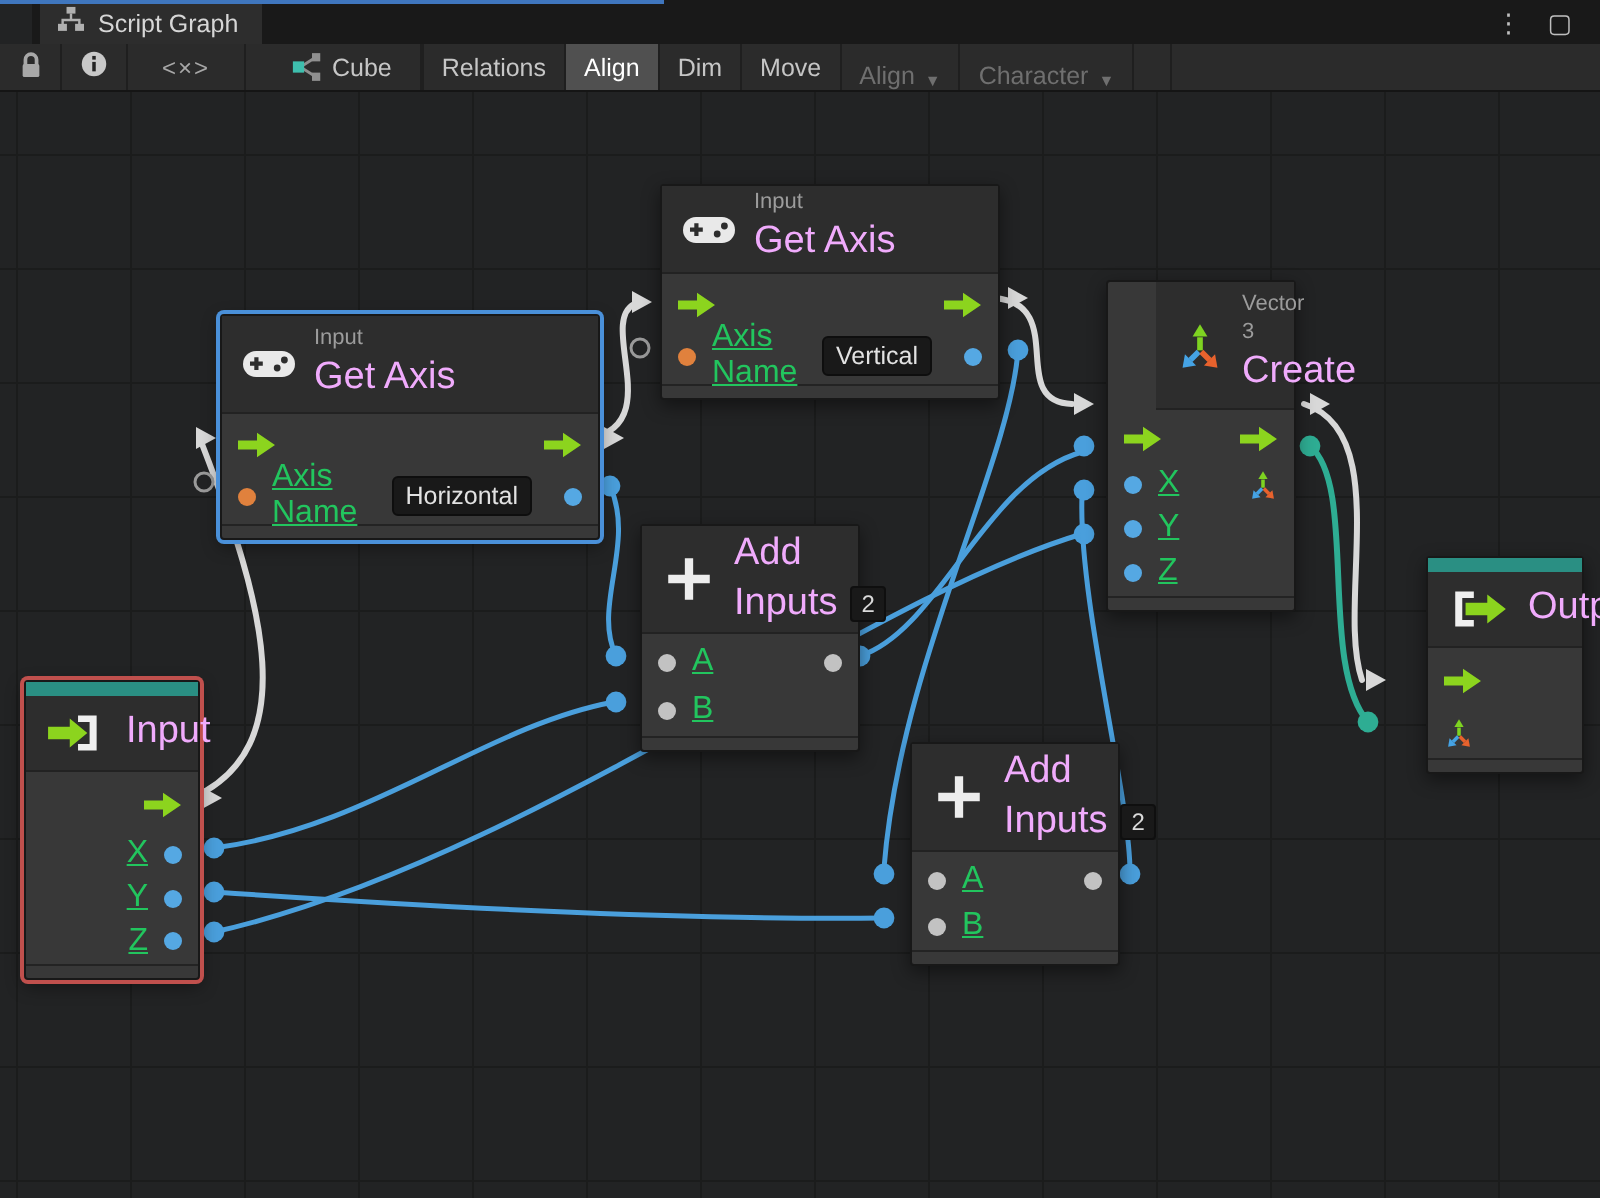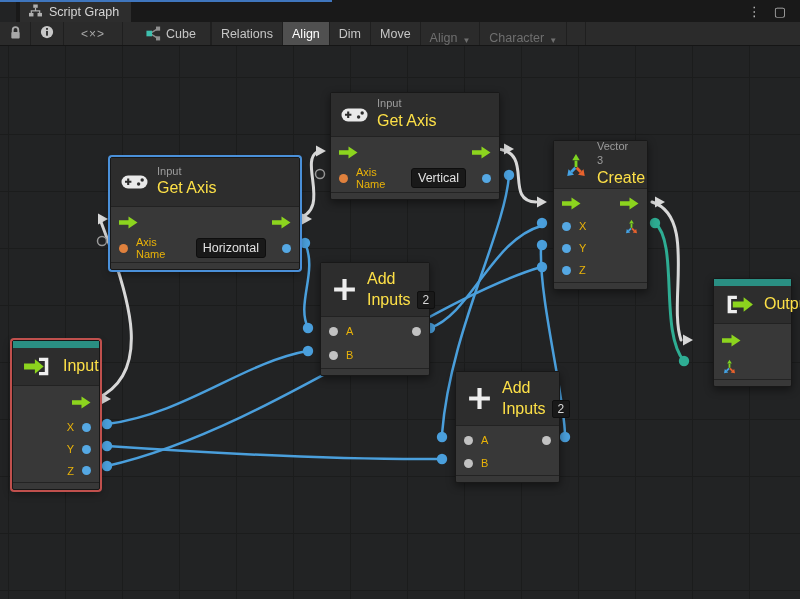--- a/index.html
+++ b/index.html
@@ -45,29 +45,29 @@
   #wires{position:absolute;left:0;top:0;width:800px;height:599px;z-index:1;}
 
   .node{position:absolute;background:#383838;border:1px solid #181818;border-radius:2px;
         box-sizing:border-box;box-shadow:0 3px 9px rgba(0,0,0,.45);z-index:2;}
   .node-strip{height:7px;}
   .nheader{background:#2D2D2D;display:flex;align-items:center;gap:9px;padding:0 10px;
            border-bottom:1px solid #222222;box-sizing:border-box;}
   .nicon{flex:none;display:flex;align-items:center;}
   .ntitles{display:flex;flex-direction:column;justify-content:center;min-width:0;}
   .nsub{font-size:11px;color:#9C9C9C;line-height:1.25;}
-  .ntitle{font-size:16px;color:#fde047;line-height:1.3;white-space:nowrap;}
+  .ntitle{font-size:19px;color:#f0abfc;line-height:1.3;white-space:nowrap;}
   .nline2{display:flex;align-items:center;gap:6px;}
   .valbox{background:#191919;border:1px solid #0F0F0F;border-radius:2px;color:#DADADA;
           font-size:12px;padding:0 5px;line-height:16px;text-align:center;}
   .nbody{padding:2px 0 1px 0;}
   .nrow{display:flex;align-items:center;padding:0 8px;gap:8px;}
   .dot{width:9px;height:9px;border-radius:50%;flex:none;}
   .flowport{flex:none;display:flex;align-items:center;}
-  .port-label{font-size:11px;color:#eab308;}
+  .port-label{font-size:16px;color:#22c55e;text-decoration:underline;}
   .value-field{background:#191919;border:1px solid #0E0E0E;border-radius:3px;color:#E2E2E2;
                font-size:12.5px;padding:1px 6px;line-height:16px;white-space:nowrap;}
   .spacer{flex:1;}
   .node-footer{height:6px;border-top:1px solid #232323;}
 </style>
 </head>
 <body>
 
 <div id="app">
 
@@ -247,21 +247,21 @@
           </div>
           <div class="nrow" style="height: 22px;">
             <span class="dot" style="background: rgb(194, 194, 194);"></span>
             <span class="port-label">B</span>
             <span class="spacer"></span>
           </div>
         </div>
         <div class="node-footer"></div>
       </div>
       <div class="node" style="left: 553px; top: 140px; width: 95px;">
-        <div class="nheader" style="height: 48px;">
+        <div class="nheader" style="height: 64px; margin-left: 24px;">
           <span class="nicon">
             <svg width="24" height="24" viewBox="0 0 22 22">
               <path stroke="#7ED321" stroke-width="2.6" d="M11 13 V7" fill="none"></path>
               <path fill="#7ED321" d="M11 1 l3.4 5.6 h-6.8 z"></path>
               <path stroke="#45A3E5" stroke-width="2.6" d="M10.4 13.6 L6.6 17.4" fill="none"></path>
               <path fill="#45A3E5" d="M3 21 l1.1-6.2 5.1 5.1 z"></path>
               <path stroke="#E8622D" stroke-width="2.6" d="M11.6 13.6 l3.8 3.8" fill="none"></path>
               <path fill="#E8622D" d="M19 21 l-6.2-1.1 5.1-5.1 z"></path>
             </svg>
           </span>

